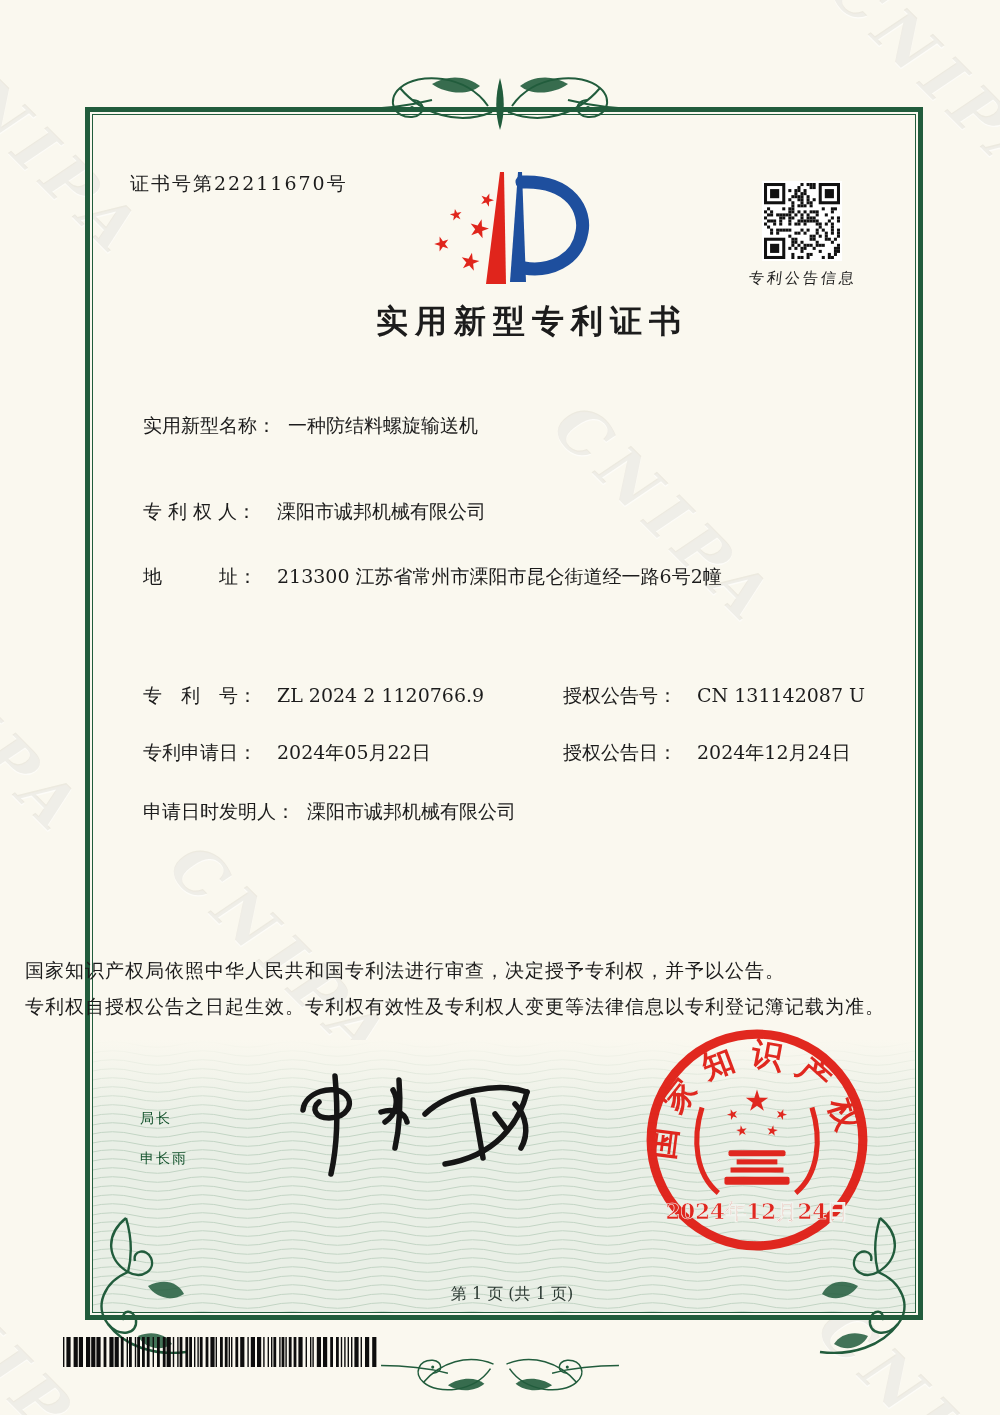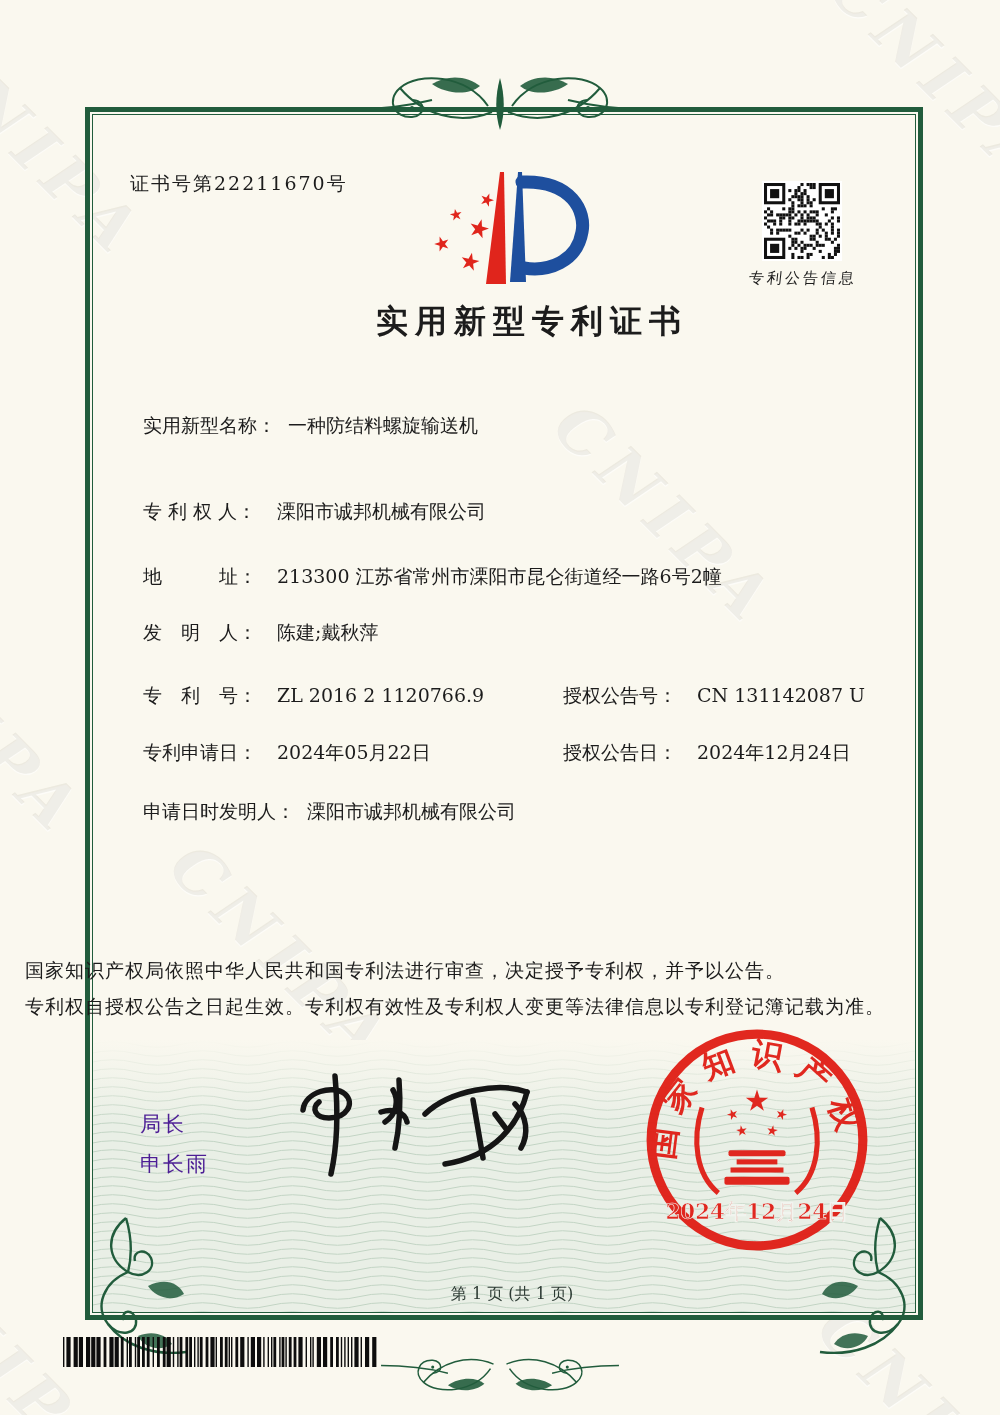--- a/index.html
+++ b/index.html
@@ -32,21 +32,21 @@
     font-size:15px; letter-spacing:3px; transform:skewX(-6deg);}
   .title{position:absolute; left:0; top:292px; width:100%; margin:8px; text-align:center;
     font-size:32px; font-weight:bold; letter-spacing:7px;padding-left:24px;}
   .row{position:absolute; left:143px; font-size:19px; white-space:nowrap;}
   .row .lbl{display:inline-block; min-width:122px;}
   .row .val{margin-left:12px;}
   .row.r-col{left:563px;}
   .row.wide .lbl{min-width:150px;}
   .statement{position:absolute; left:0; width:100%; font-size:19px; letter-spacing:1px;margin-left:25px;}
   .signer{position:absolute; left:140px; font-family:Liberation Mono, monospace;
-    font-size:21px; letter-spacing:2px; color:#4c1d95;}
+    font-size:14px; letter-spacing:2px; color:#14532d;}
   .signature{position:absolute; left:275px; top:1068px;}
   .seal{position:absolute; left:643px; top:1026px; opacity:.94; mix-blend-mode:multiply;}
   .page-num{position:absolute; left:0; top:1284px; width:100%; text-align:center; font-size:16px; color:#2c3a33;margin-left:12px;}
   .barcode{position:absolute; left:63px; top:1337px;}
 </style>
 </head>
 <body>
 
 <div class="page">
 
@@ -323,25 +323,22 @@
 
     <div class="row" style="top:499px">
       <span class="lbl">专 利 权 人：</span><span class="val">溧阳市诚邦机械有限公司</span>
     </div>
     <div class="row" style="top:413px">
       <span class="lbl">实用新型名称：</span><span class="val">一种防结料螺旋输送机</span>
     </div>
     <div class="row" style="top:564px">
       <span class="lbl">地　　　址：</span><span class="val">213300 江苏省常州市溧阳市昆仑街道经一路6号2幢</span>
     </div>
-    <div class="row" style="top:620px">
-      <span class="lbl">发　明　人：</span><span class="val">陈建;戴秋萍</span>
-    </div>
     <div class="row" style="top:683px">
-      <span class="lbl">专　利　号：</span><span class="val">ZL 2016 2 1120766.9</span>
+      <span class="lbl">专　利　号：</span><span class="val">ZL 2024 2 1120766.9</span>
     </div>
     <div class="row r-col" style="top:683px">
       <span class="lbl">授权公告号：</span><span class="val">CN 131142087 U</span>
     </div>
     <div class="row" style="top:740px">
       <span class="lbl">专利申请日：</span><span class="val">2024年05月22日</span>
     </div>
     <div class="row r-col" style="top:740px">
       <span class="lbl">授权公告日：</span><span class="val">2024年12月24日</span>
     </div>

